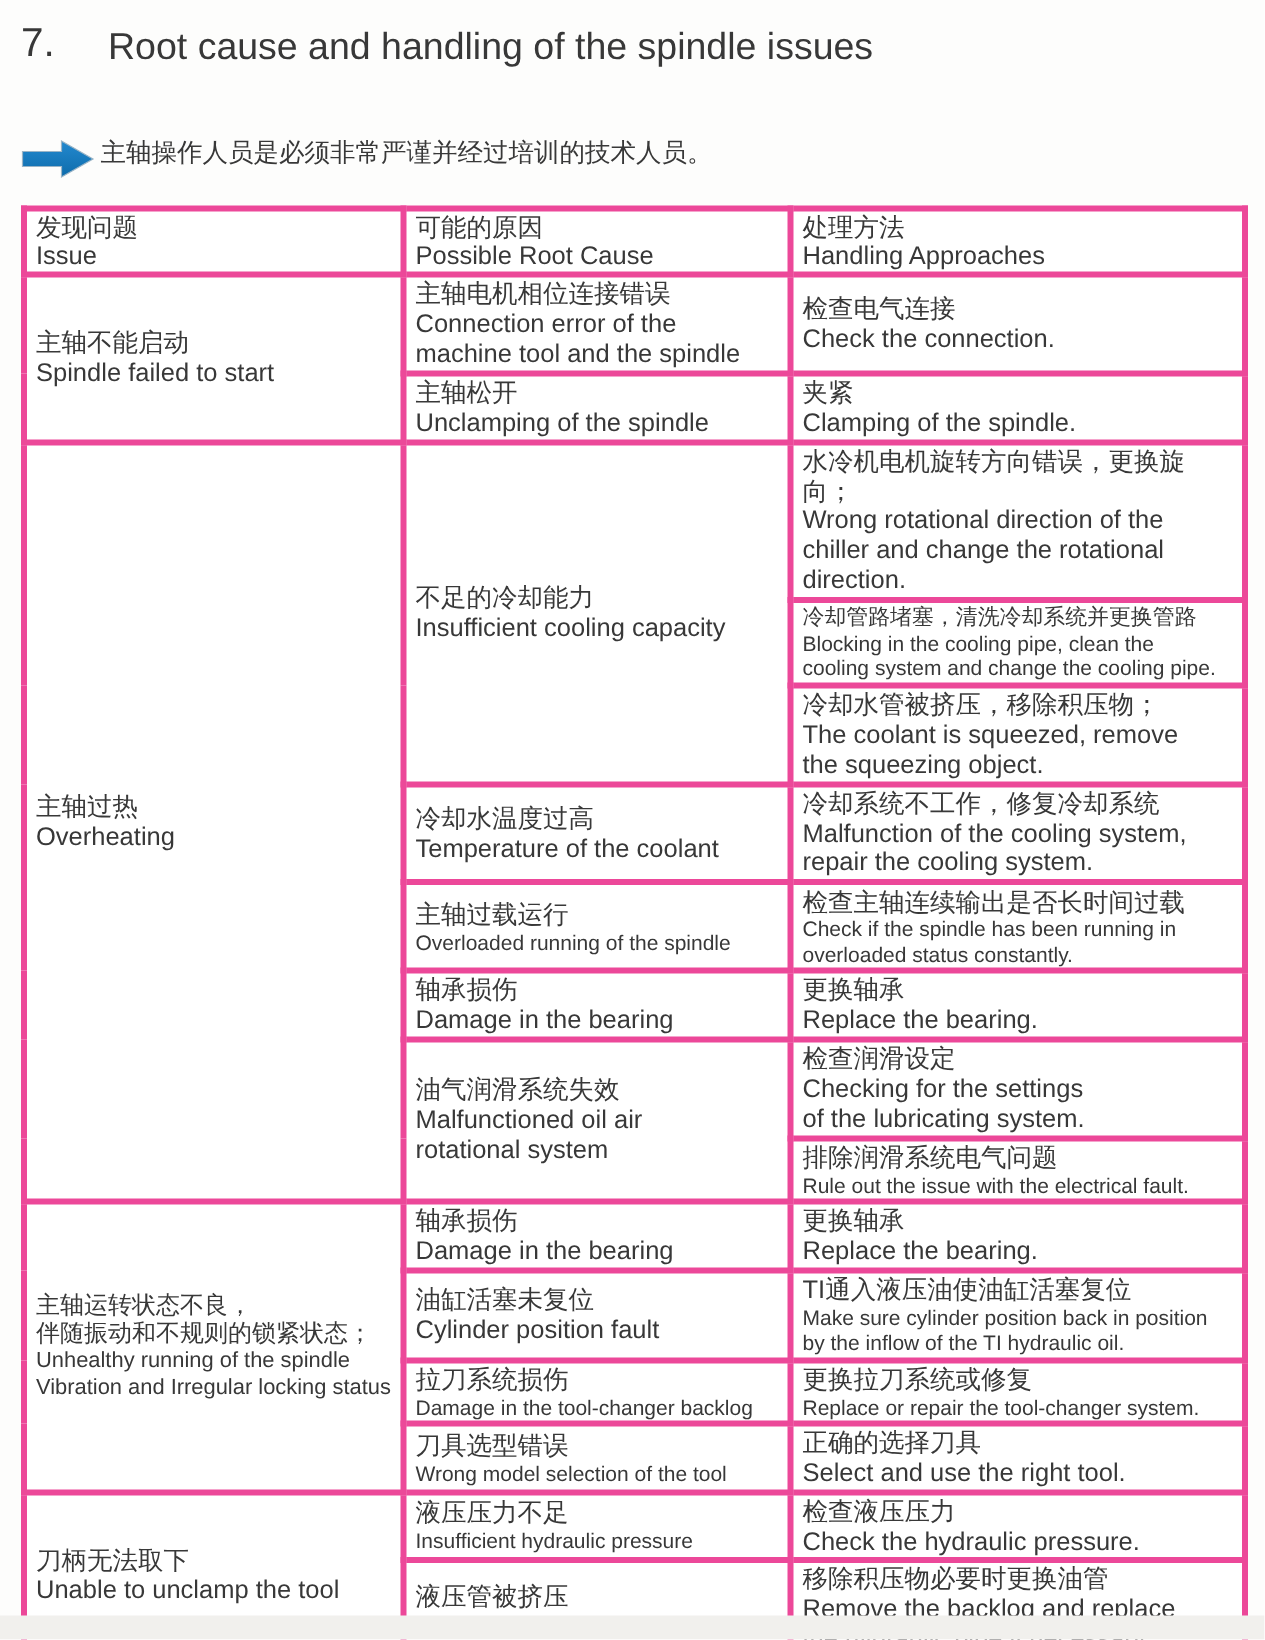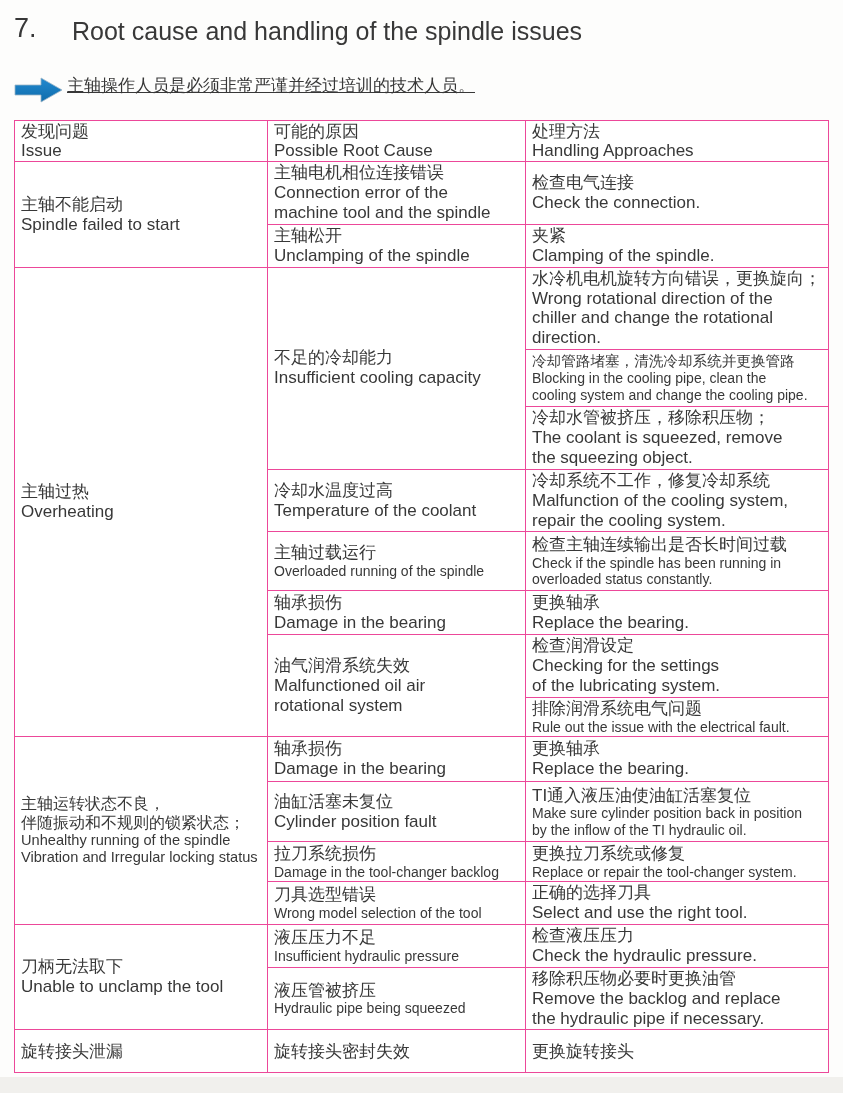--- a/index.html
+++ b/index.html
@@ -10,39 +10,39 @@
     color:#383838;
     position:relative;
     overflow:hidden;
   }
   .page { padding:8px 14px 0 14px; }
 
   
   .title-block { display:flex; align-items:flex-start; margin-top:4px; }
   .sec-num { font-size:27px; width:58px; flex:0 0 58px; font-weight:500; line-height:1.2; }
   .titles h1 { margin:0; font-size:26px; font-weight:500; line-height:1.25; letter-spacing:0.5px; }
-  .titles h2 { margin:4px 0 0 0; font-size:25px; font-weight:400; line-height:1.25; }
+  .titles h2 { margin:4px 0 16px 0; font-size:25px; font-weight:400; line-height:1.25; }
 
   
   .note { display:flex; align-items:flex-start; margin-top:28px; }
   .arrow-wrap { flex:0 0 50px; margin-top:2px; }
   .note-text { margin-left:3px; }
-  .note-zh { font-size:17px; line-height:1.3;text-decoration:underline; }
+  .note-zh { font-size:17px; line-height:1.3; }
   .note-en { font-size:17.5px; line-height:1.3; margin-top:4px; }
 
   
   table.issues {
     border-collapse:collapse;
     table-layout:fixed;
     width:814px;
     margin-top:13px;
     background:#fff;
   }
   table.issues td {
-    border:1px solid #ec4899;
+    border:4px solid #ec4899;
     padding:1px 6px;
     vertical-align:middle;
     overflow:hidden;
   }
   .zh, .en, .zh-sm, .en-sm { white-space:pre-line; line-height:1.17; }
   .zh    { font-size:17px; }
   .en    { font-size:17px; }
   .zh-sm { font-size:14.6px; }
   .en-sm { font-size:14px; }
   tr.hdr td { vertical-align:middle; }

